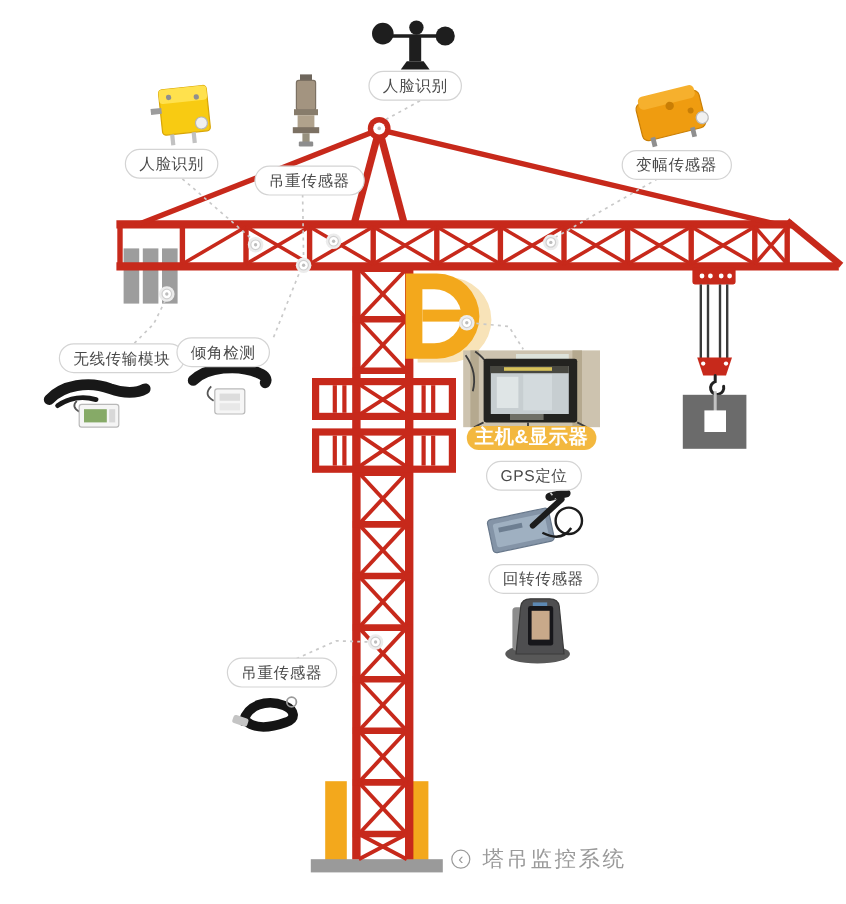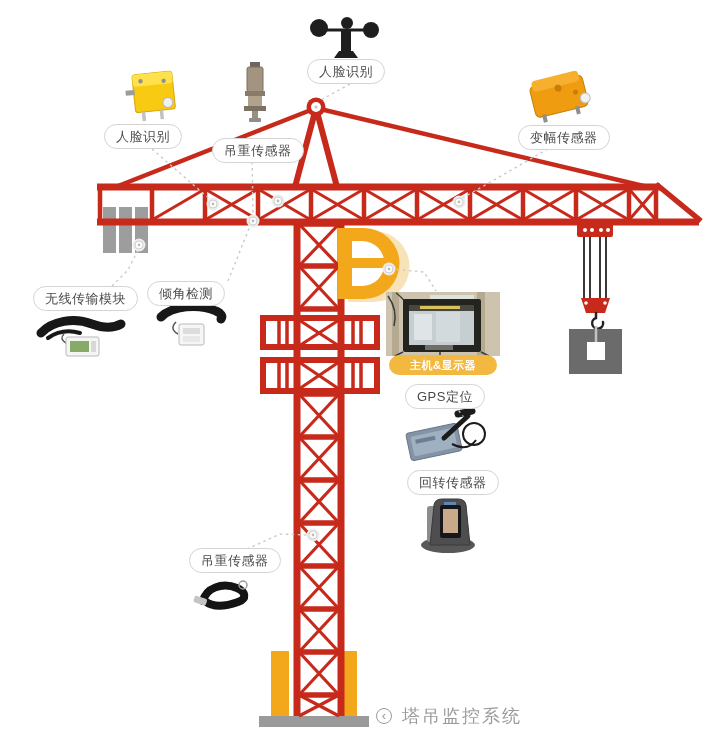--- a/index.html
+++ b/index.html
@@ -17,21 +17,21 @@
   .lg{fill:var(--load-gray,#6b6b6b);}
   .bg{fill:var(--base-gray,#9a9a9a);}
   .conn{stroke:var(--connector-gray,#c9c9c9);stroke-width:1.4;stroke-dasharray:2.5 3.5;fill:none;}
   .pill{
     position:absolute;background:#fff;border:1px solid var(--pill-border,#d4d4d4);
     border-radius:14px;padding:3px 11px;font-size:13px;line-height:17px;
     color:var(--pill-text,#4a4a4a);white-space:nowrap;letter-spacing:.5px;z-index:3;
   }
   .host-label{
     position:absolute;left:389px;top:355px;width:108px;height:20px;line-height:20px;
-    background:var(--host-label-bg,#f3b83f);color:#fff;font-size:11px;font-weight:bold;
+    background:var(--host-label-bg,#f3b83f);color:#fff;font-size:16px;font-weight:bold;
     text-align:center;border-radius:10px;letter-spacing:.5px;z-index:3;
   }
   .footer{position:absolute;left:376px;top:704px;display:flex;align-items:center;z-index:3;color:var(--footer-gray,#9a9a9a);}
   .back-circle{
     width:16px;height:16px;border:1.3px solid var(--footer-gray,#9a9a9a);border-radius:50%;
     display:inline-flex;align-items:center;justify-content:center;
     font-size:13px;line-height:1;padding-bottom:1px;box-sizing:border-box;
   }
   .footer-text{margin-left:10px;font-size:18px;letter-spacing:2px;}
 </style>
@@ -347,21 +347,21 @@
           <circle r="4" fill="#fff" stroke="#cfcfcf"></circle>
           <circle r="1.4" fill="#bdbdbd"></circle>
         </g>
   </g>
 </svg>
 
 <div class="pill" style="left:307px;top:59px">人脸识别</div>
 <div class="pill" style="left:104px;top:124px">人脸识别</div>
 <div class="pill" style="left:212px;top:138px">吊重传感器</div>
 <div class="pill" style="left:518px;top:125px">变幅传感器</div>
-<div class="pill" style="left:33px;top:286px">无线传输模块</div>
+<div class="pill" style="left:49px;top:286px">无线传输模块</div>
 <div class="pill" style="left:147px;top:281px">倾角检测</div>
 <div class="pill" style="left:405px;top:384px">GPS定位</div>
 <div class="pill" style="left:407px;top:470px">回转传感器</div>
 <div class="pill" style="left:189px;top:548px">吊重传感器</div>
 
 <div class="host-label">主机&amp;显示器</div>
 
 <div class="footer">
   <span class="back-circle">‹</span>
   <span class="footer-text">塔吊监控系统</span>

